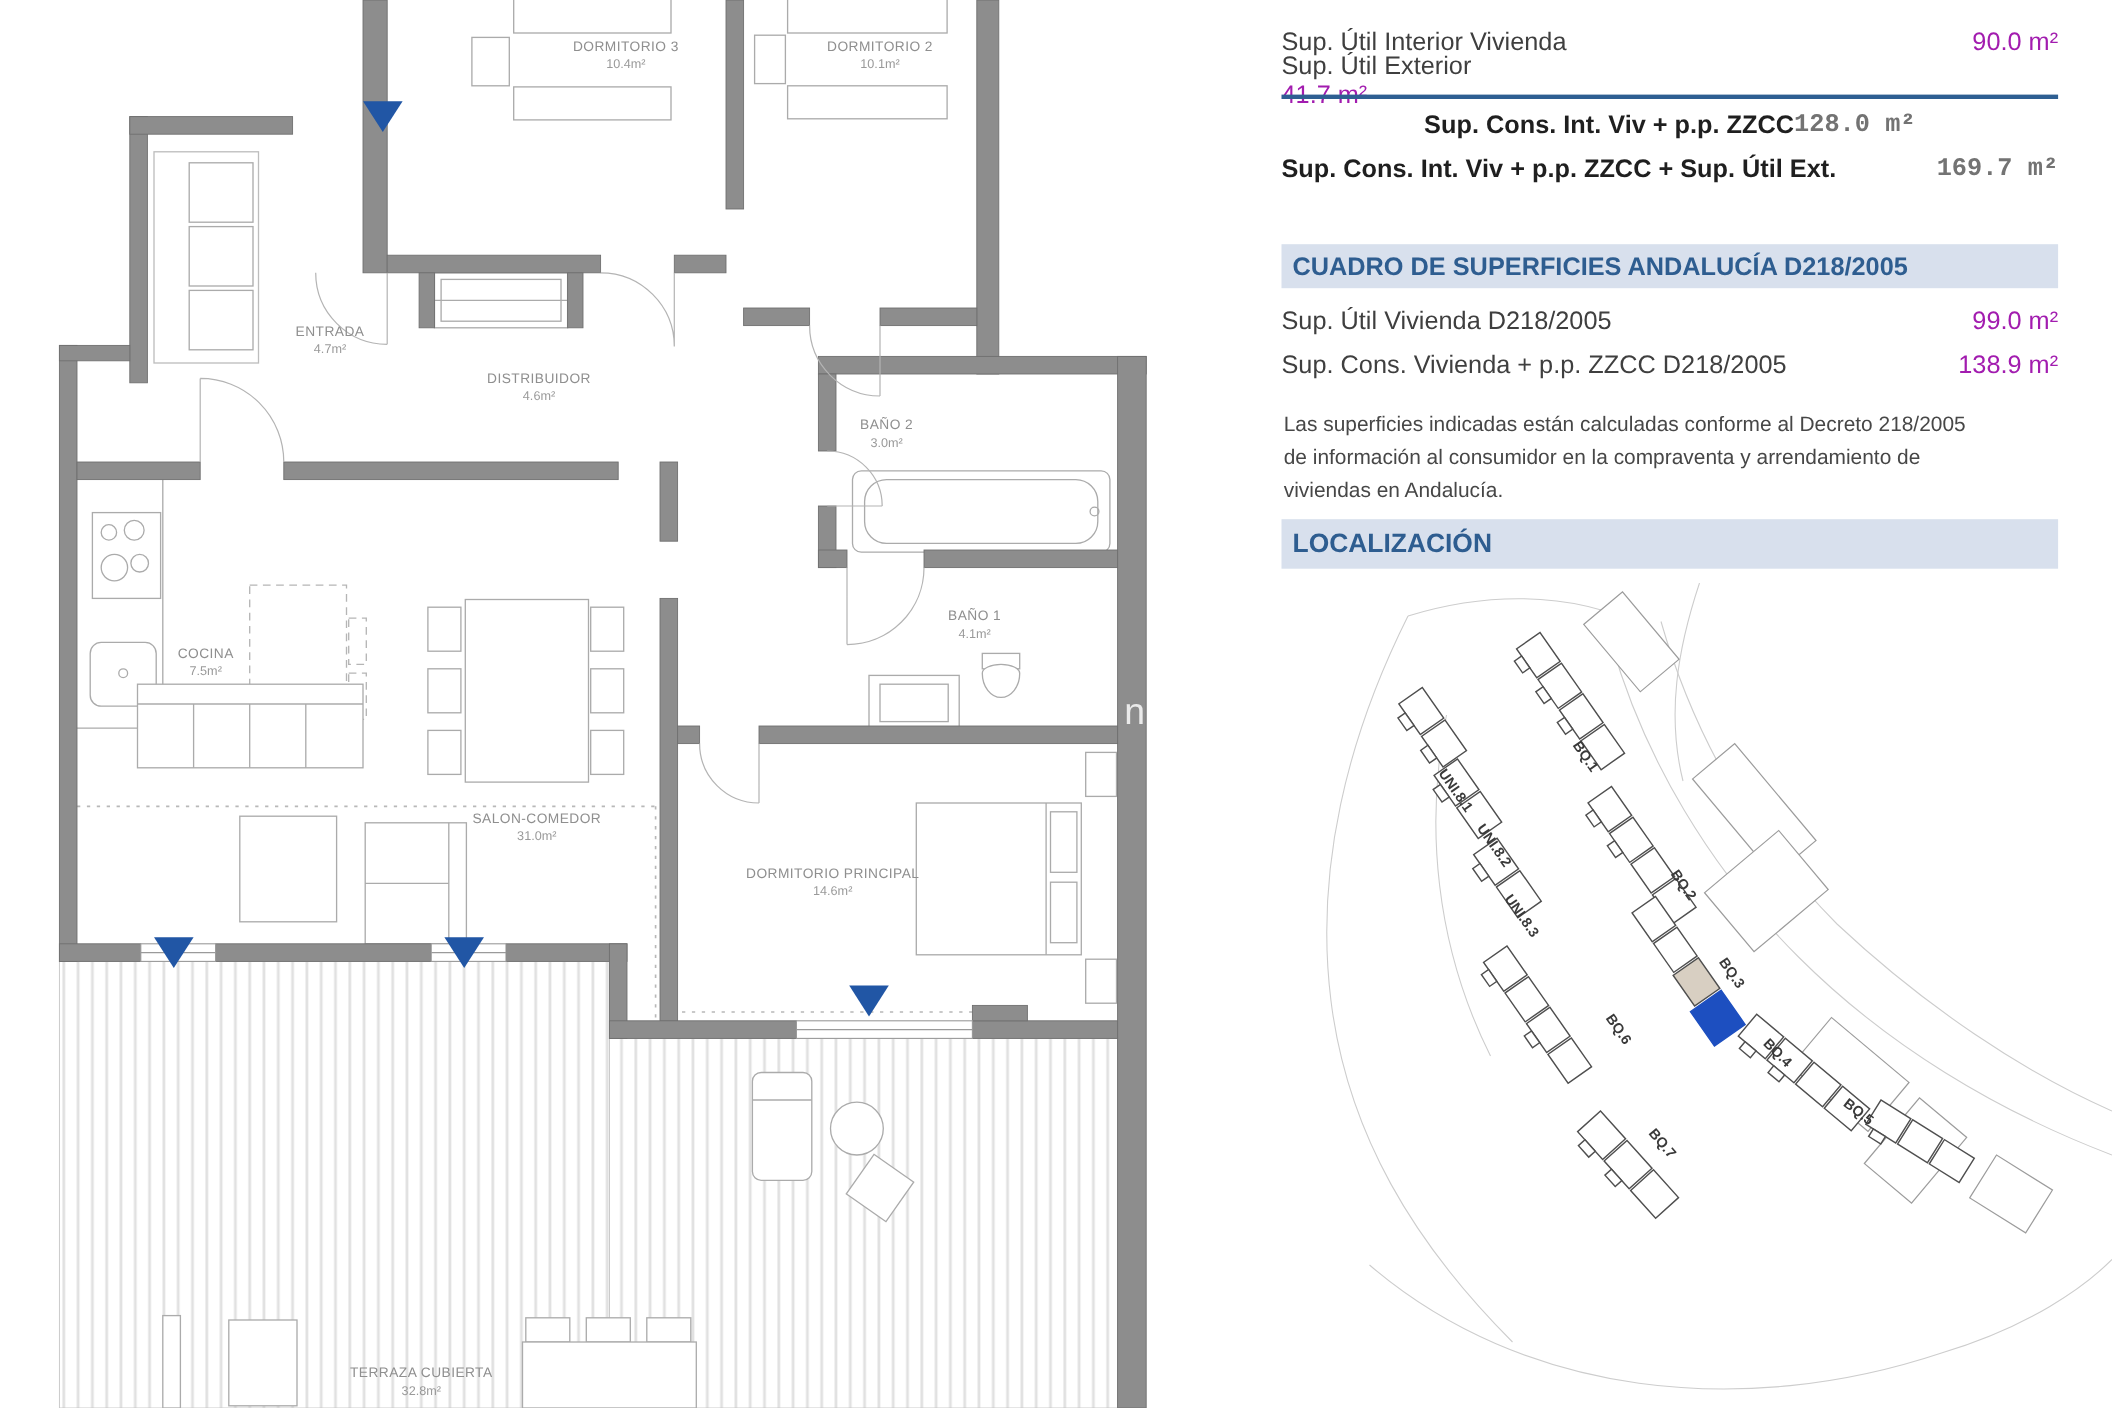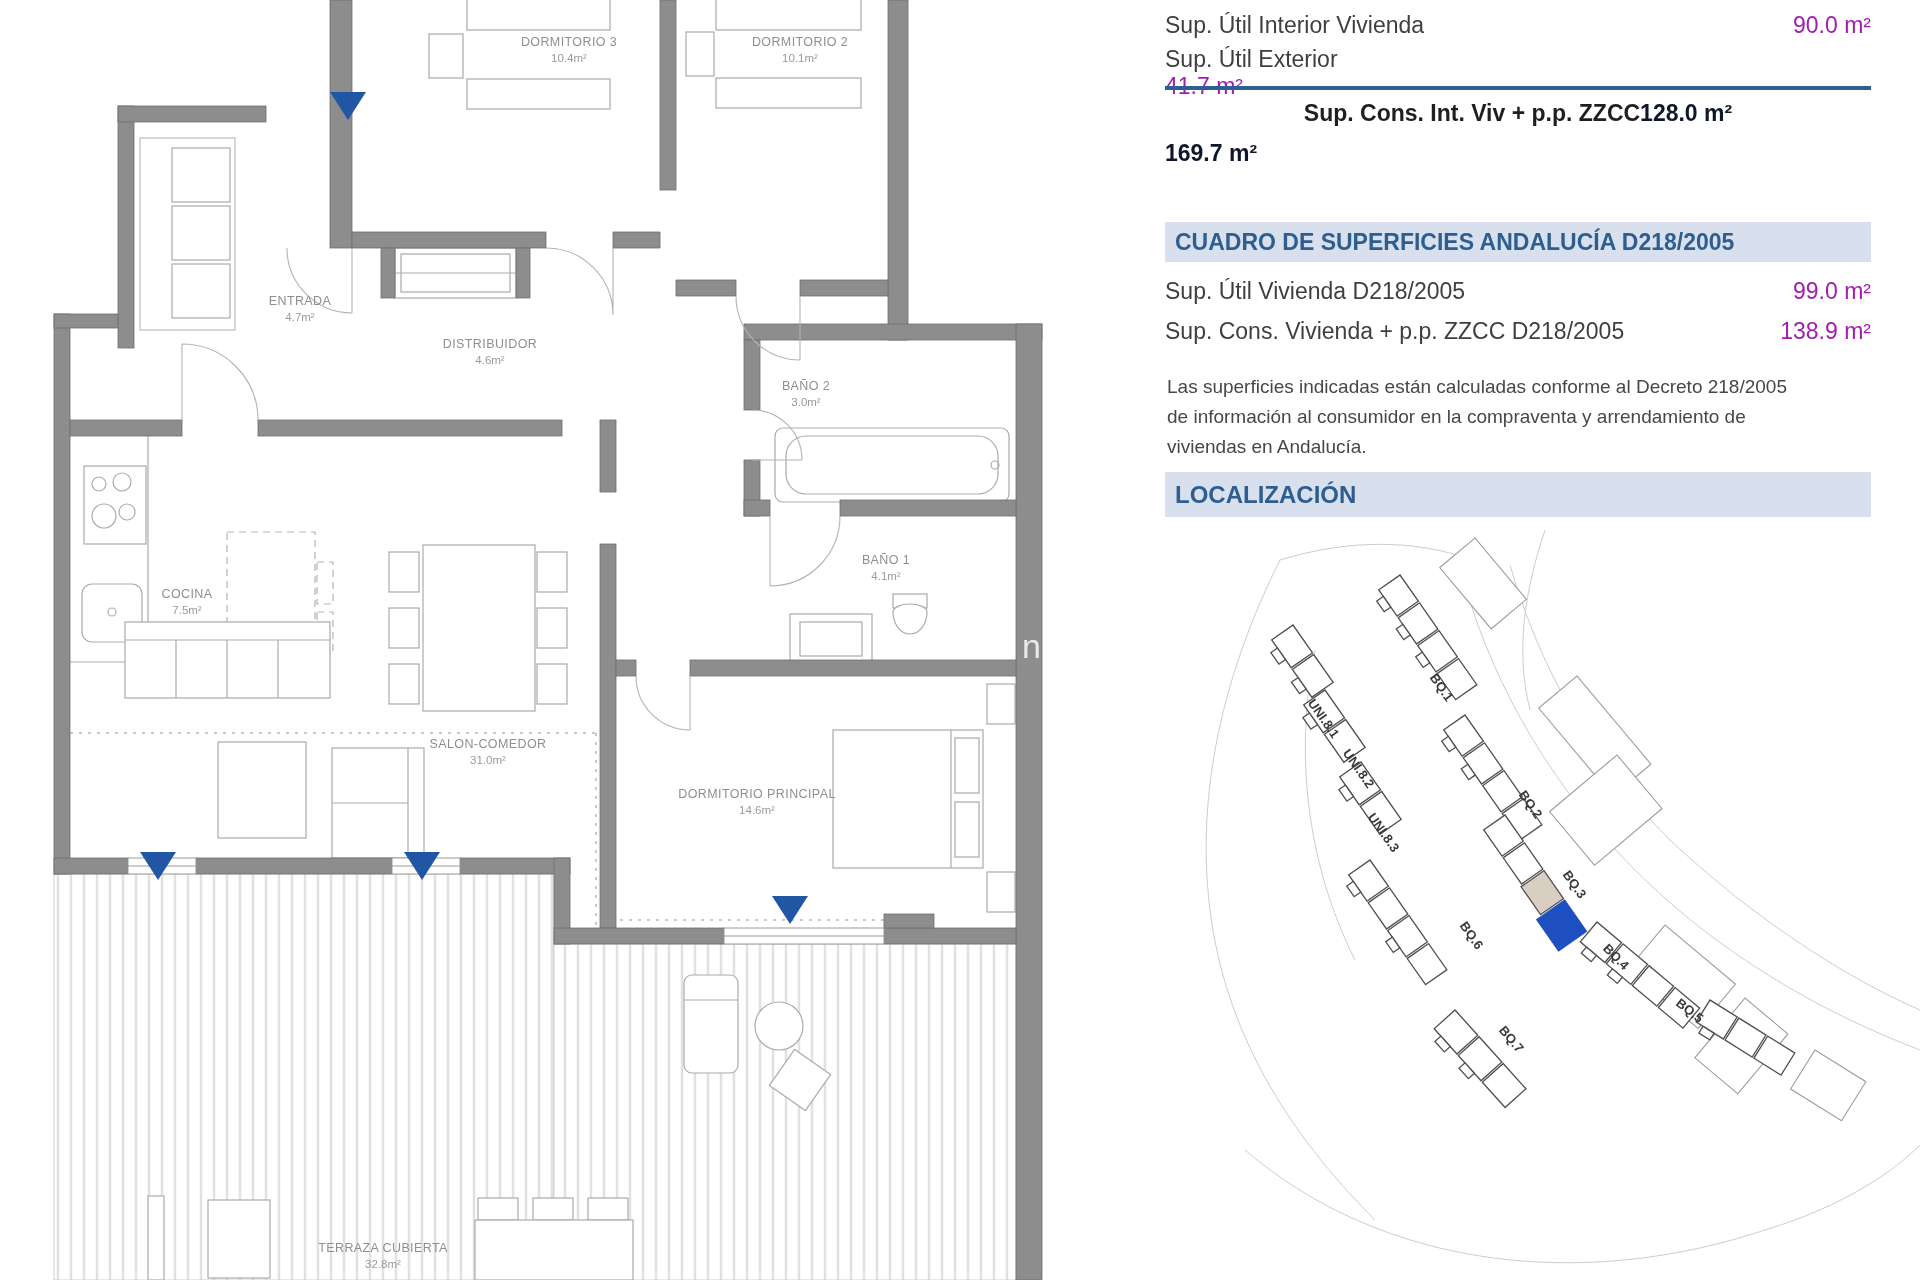--- a/index.html
+++ b/index.html
@@ -6,21 +6,21 @@
   .stage{position:relative;width:1920px;height:1280px;overflow:hidden;background:#fff;
          font-family:"Liberation Sans", sans-serif;}
   svg text{font-family:"Liberation Sans", sans-serif;}
 
   
   .panel{position:absolute;left:1165px;top:0;width:706px;}
   .prow{position:absolute;left:0;width:706px;display:flex;justify-content:space-between;
         font-size:23px;color:#3f3f3f;}
   .prow .val{color:#a21caf;}
   .prow.bold{font-weight:bold;color:#1f1f1f;}
-  .prow.bold .val{color:#0f172a;}
+  .prow.bold .val{color:#737373;font-family:Liberation Mono, monospace;}
   .divider{position:absolute;left:0;top:86px;width:706px;height:4px;background:#2e5f92;}
   .band{position:absolute;left:0;width:706px;height:40px;background:#d8e0ed;color:#2e5d90;
         font-weight:bold;font-size:23px;line-height:40px;padding-left:10px;box-sizing:border-box;}
   .note{position:absolute;left:2px;top:372px;width:690px;font-size:19px;
         line-height:30px;color:#474747;}
   .band2{top:472px;height:45px;line-height:45px;font-size:24px;}
 
   
   .rname{font-size:12.5px;fill:#8f8f8f;letter-spacing:.4px;}
   .rarea{font-size:11.5px;fill:#9a9a9a;}
@@ -234,34 +234,35 @@
       <text class="rname" x="886" y="564">BAÑO 1</text>
       <text class="rarea" x="886" y="580">4.1m²</text>
       <text class="rname" x="757" y="798">DORMITORIO PRINCIPAL</text>
       <text class="rarea" x="757" y="814">14.6m²</text>
       <text class="rname" x="383" y="1252">TERRAZA CUBIERTA</text>
       <text class="rarea" x="383" y="1268">32.8m²</text>
     </g>
   </svg>
 
   <div class="panel">
-    <div class="prow" style="top:12px;gap:35px;">
+    <div class="prow" style="top:24px;gap:35px;">
       <span>Sup. Útil Interior Vivienda</span>
       <span class="val">90.0 m²</span>
     </div>
     <div class="prow" style="top:46px;flex-direction:column;">
       <span>Sup. Útil Exterior</span>
       <span class="val">41.7 m²</span>
     </div>
     <div class="divider"></div>
     <div class="prow bold" style="top:100px;justify-content:center;">
       <span>Sup. Cons. Int. Viv + p.p. ZZCC</span>
       <span class="val">128.0 m²</span>
     </div>
     <div class="prow bold" style="top:140px;">
+      <span>Sup. Cons. Int. Viv + p.p. ZZCC + Sup. Útil Ext.</span>
       <span class="val">169.7 m²</span>
     </div>
 
     <div class="band" style="top:222px;">CUADRO DE SUPERFICIES ANDALUCÍA D218/2005</div>
 
     <div class="prow" style="top:278px;">
       <span>Sup. Útil Vivienda D218/2005</span>
       <span class="val">99.0 m²</span>
     </div>
     <div class="prow" style="top:318px;">

